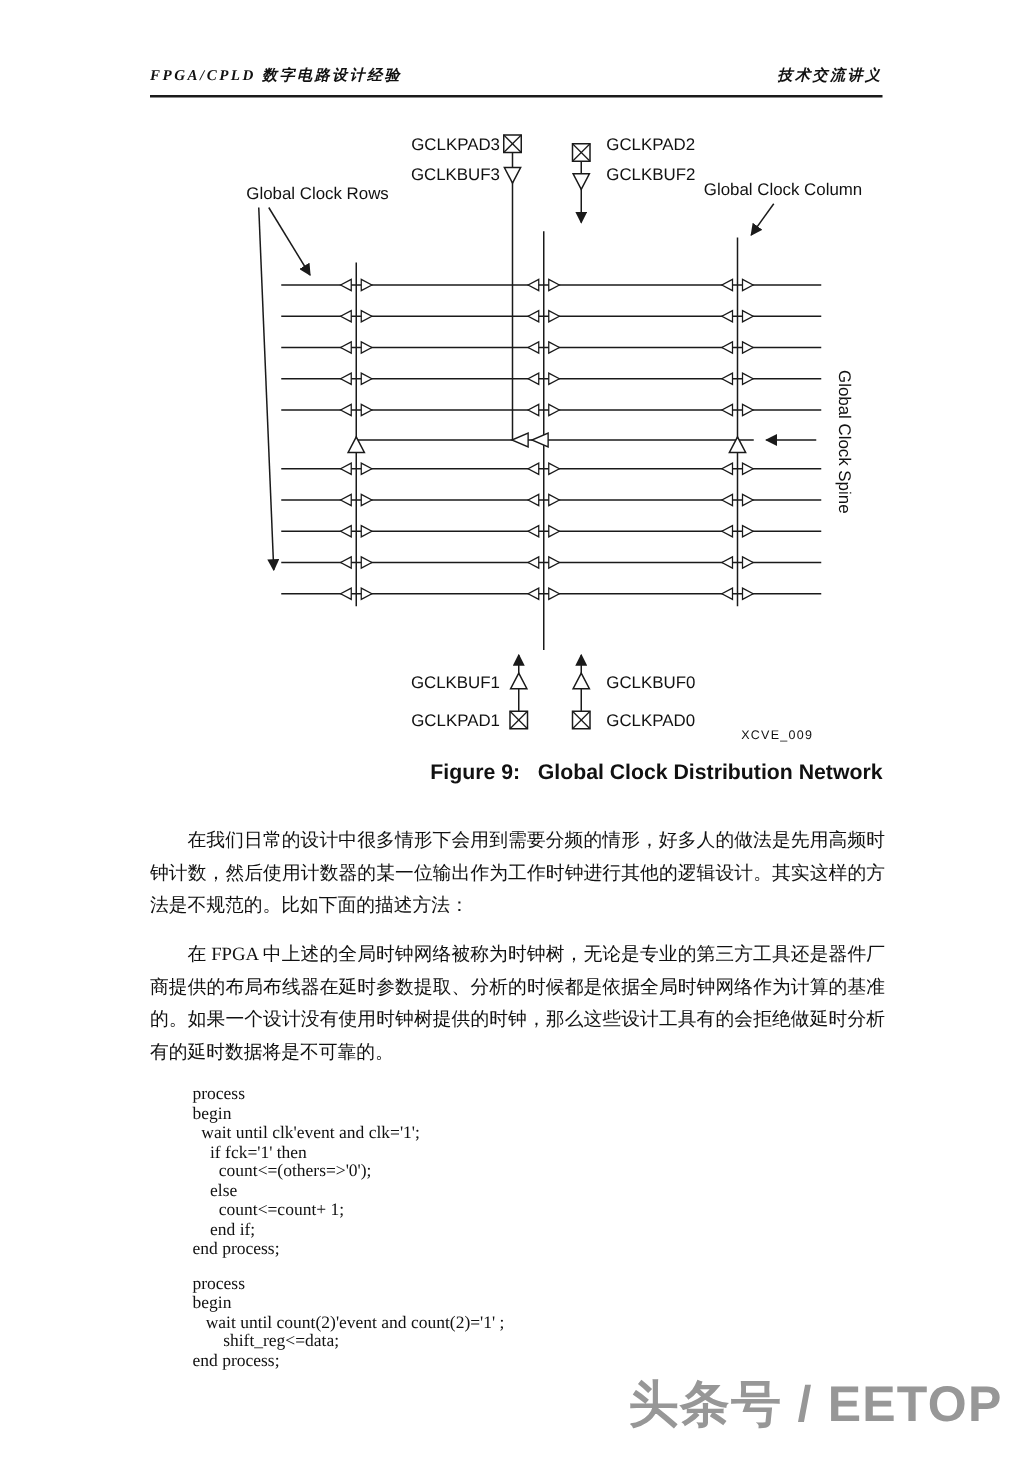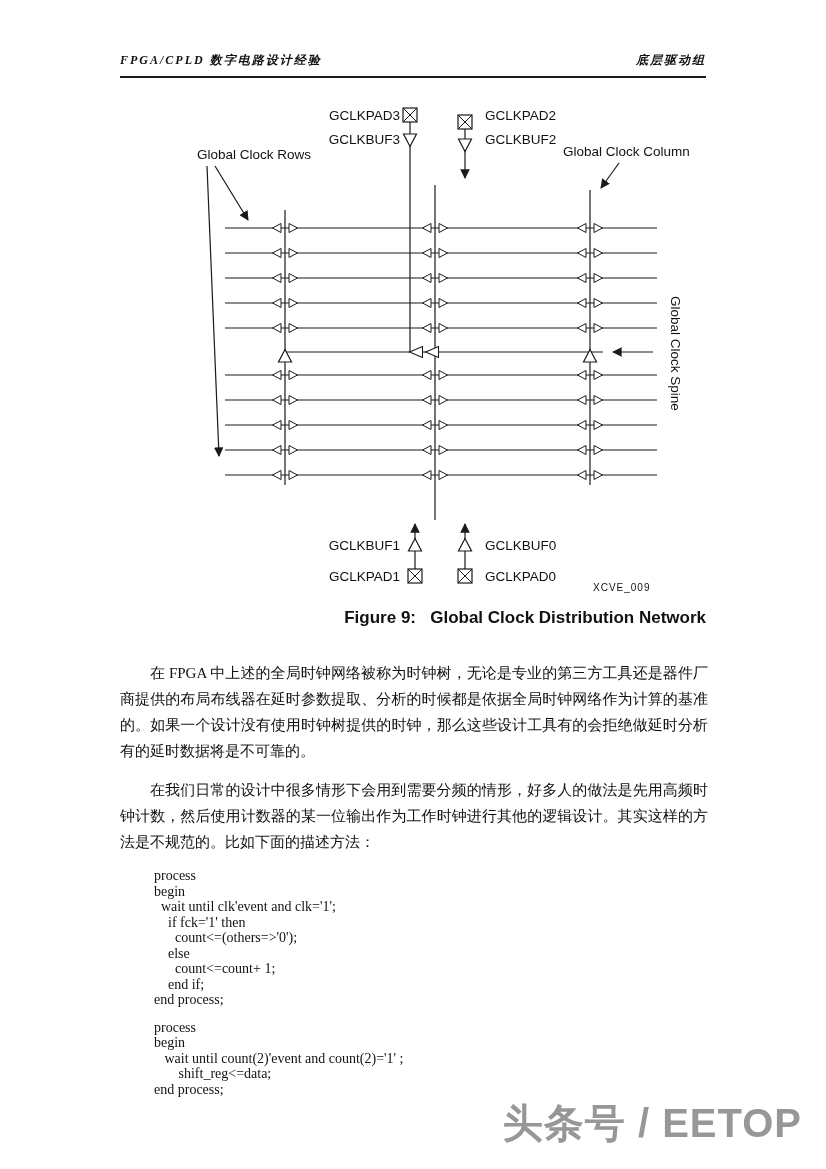--- a/index.html
+++ b/index.html
@@ -71,21 +71,21 @@
     white-space:nowrap;
   }
 </style>
 </head>
 <body>
 
 <div class="page">
 
   <div class="header">
     <span>FPGA/CPLD 数字电路设计经验</span>
-    <span>底层驱动组</span>
+    <span>技术交流讲义</span>
   </div>
 
   <div class="diagram">
     <svg width="586" height="500" viewBox="0 0 586 500">
       <defs>
         <marker id="arr" viewBox="0 0 10 10" refX="9" refY="5" markerWidth="8" markerHeight="8" orient="auto">
           <path d="M0,0 L10,5 L0,10 z" fill="#1a1a1a"></path>
         </marker>
         <g id="bufpair">
           <polygon points="-4,-4.5 -4,4.5 -12.5,0" fill="#fff" stroke="#1a1a1a" stroke-width="1"></polygon>
@@ -210,22 +210,22 @@
 
         <text transform="translate(551,196) rotate(90)">Global Clock Spine</text>
         <line class="wire" x1="533" y1="252" x2="493" y2="252" marker-end="url(#arr)"></line>
       </g>
     </svg>
   </div>
 
   <div class="caption">Figure 9:   Global Clock Distribution Network</div>
 
   <div class="body-text">
+    <p>在我们日常的设计中很多情形下会用到需要分频的情形，好多人的做法是先用高频时钟计数，然后使用计数器的某一位输出作为工作时钟进行其他的逻辑设计。其实这样的方法是不规范的。比如下面的描述方法：</p>
     <p>在 FPGA 中上述的全局时钟网络被称为时钟树，无论是专业的第三方工具还是器件厂商提供的布局布线器在延时参数提取、分析的时候都是依据全局时钟网络作为计算的基准的。如果一个设计没有使用时钟树提供的时钟，那么这些设计工具有的会拒绝做延时分析有的延时数据将是不可靠的。</p>
-    <p>在我们日常的设计中很多情形下会用到需要分频的情形，好多人的做法是先用高频时钟计数，然后使用计数器的某一位输出作为工作时钟进行其他的逻辑设计。其实这样的方法是不规范的。比如下面的描述方法：</p>
     <div class="code-block">process
 begin
   wait until clk'event and clk='1';
     if fck='1' then
       count&lt;=(others=&gt;'0');
     else
       count&lt;=count+ 1;
     end if;
 end process;</div>
     <div class="code-block">process

